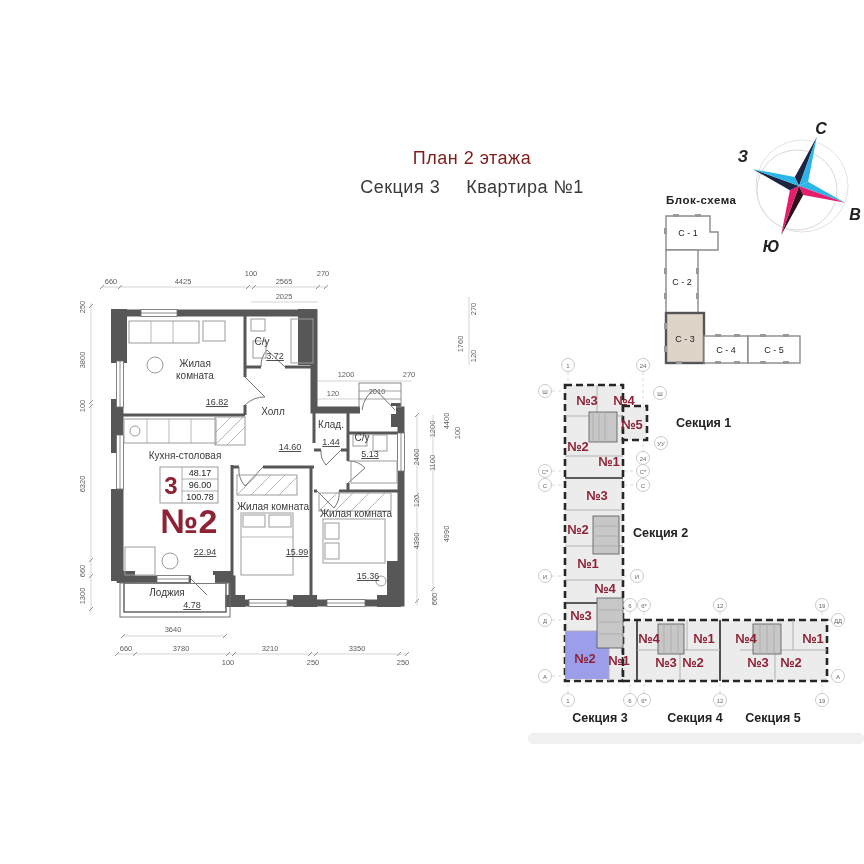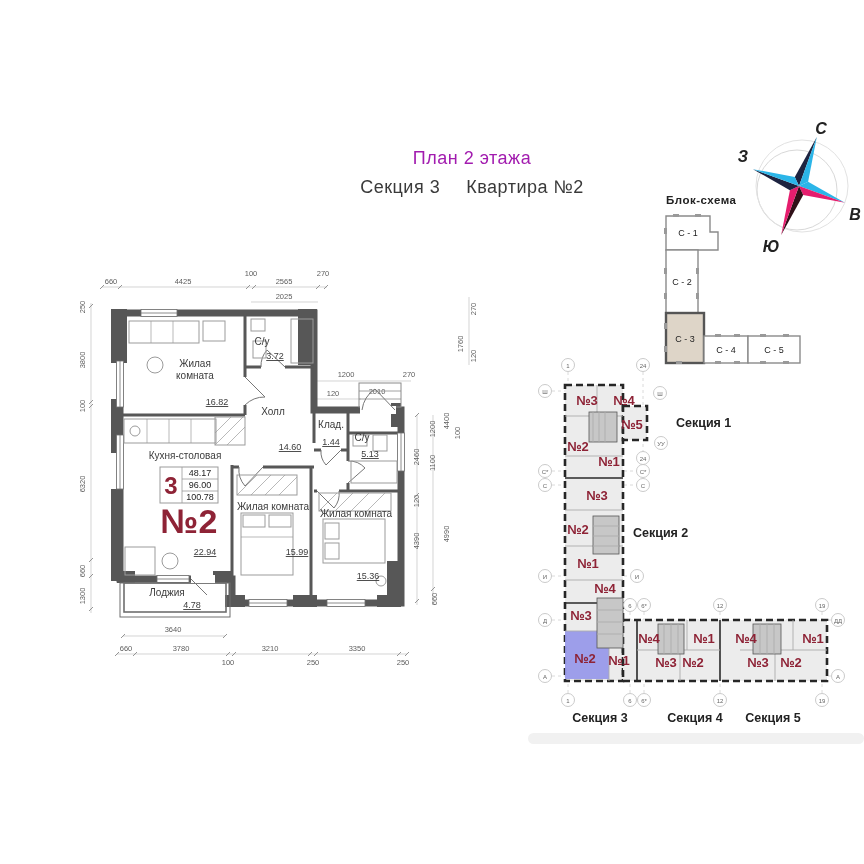--- a/index.html
+++ b/index.html
@@ -1,19 +1,19 @@
 <!DOCTYPE html>
 <html><head>
 <meta charset="utf-8">
 <style>
   html,body{margin:0;padding:0;background:#fff;}
   .canvas{position:relative;width:864px;height:864px;background:#fff;overflow:hidden;
           font-family:"Liberation Sans",sans-serif;color:#333;}
   .title-block{position:absolute;left:232px;top:148px;width:480px;text-align:center;}
-  .title-line1{font-size:18px;letter-spacing:.5px;color:#a21caf;margin-bottom:8px;}
+  .title-line1{font-size:18px;letter-spacing:.5px;color:#7f1d1d;margin-bottom:8px;}
   .title-line2{font-size:18px;letter-spacing:.5px;color:#3a3a3a;}
   .title-line2 .gap{display:inline-block;width:26px;}
   svg{position:absolute;}
   svg text{font-family:"Liberation Sans",sans-serif;}
   .room-label{font-size:10px;fill:#3b3b3b;}
   .room-area{font-size:9px;fill:#3b3b3b;text-decoration:underline;}
   .dim{font-size:7.5px;fill:#5d5d5d;}
   .wall-line{fill:none;stroke:#575757;}
   .thinwall{fill:none;stroke:#575757;stroke-width:3;}
   .chain{stroke:#c2c2c2;stroke-width:.7;}
@@ -43,21 +43,21 @@
   .edge-strip{position:absolute;left:528px;top:733px;width:336px;height:11px;
               background:#f1f1f1;border-radius:6px;}
 </style>
 </head>
 <body>
 
 <div class="canvas">
 
   <div class="title-block">
     <div class="title-line1">План 2 этажа</div>
-    <div class="title-line2"><span>Секция 3</span><span class="gap"></span><span>Квартира №2</span></div>
+    <div class="title-line2"><span>Секция 3</span><span class="gap"></span><span>Квартира №1</span></div>
   </div>
 
   <svg style="left:733px;top:120px;" width="132" height="136" viewBox="0 0 132 136">
     <circle cx="64" cy="70" r="40" fill="none" stroke="#d8d8d8" stroke-width="1"></circle>
     <circle cx="69" cy="66" r="46" fill="none" stroke="#e2e2e2" stroke-width="1"></circle>
     <g>
       <polygon points="83.8,17.1 61.8,56.9 66,66" fill="#1d2340"></polygon>
       <polygon points="83.8,17.1 75.1,61.8 66,66" fill="#2bb5e8"></polygon>
       <polygon points="112,82.8 75.1,61.8 66,66" fill="#2bb5e8"></polygon>
       <polygon points="112,82.8 70.2,75.1 66,66" fill="#e51d6d"></polygon>

